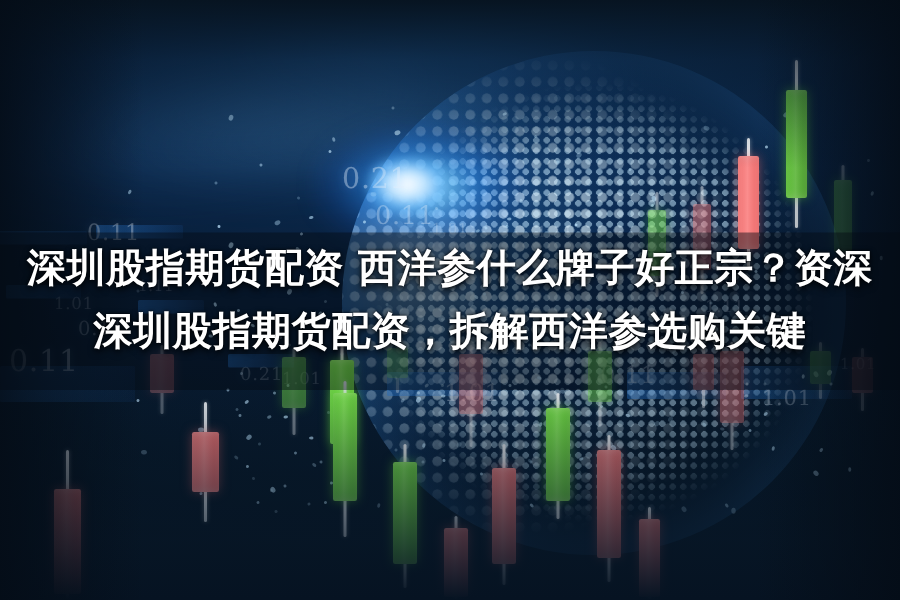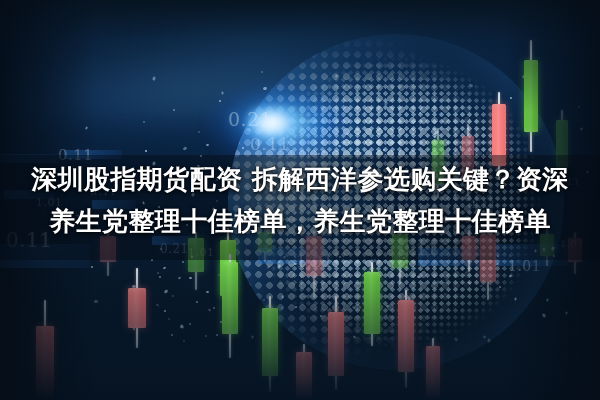--- a/index.html
+++ b/index.html
@@ -490,17 +490,17 @@
       </div>
     </div>
 
   <div class="layer" id="bg-topfade"></div>
   <div class="layer" id="bg-bottomfade"></div>
   <div class="layer" id="bg-sidevig"></div>
 
   <div id="band"></div>
 
   <div id="title">
-    <div>深圳股指期货配资 拆解西洋参选购关键？资深</div>
-    <div>养生党整理十佳榜单，养生党整理十佳榜单</div>
+    <div>深圳股指期货配资 西洋参什么牌子好正宗？资深</div>
+    <div>深圳股指期货配资，拆解西洋参选购关键</div>
   </div>
 
 </div>
 
 </body></html>

